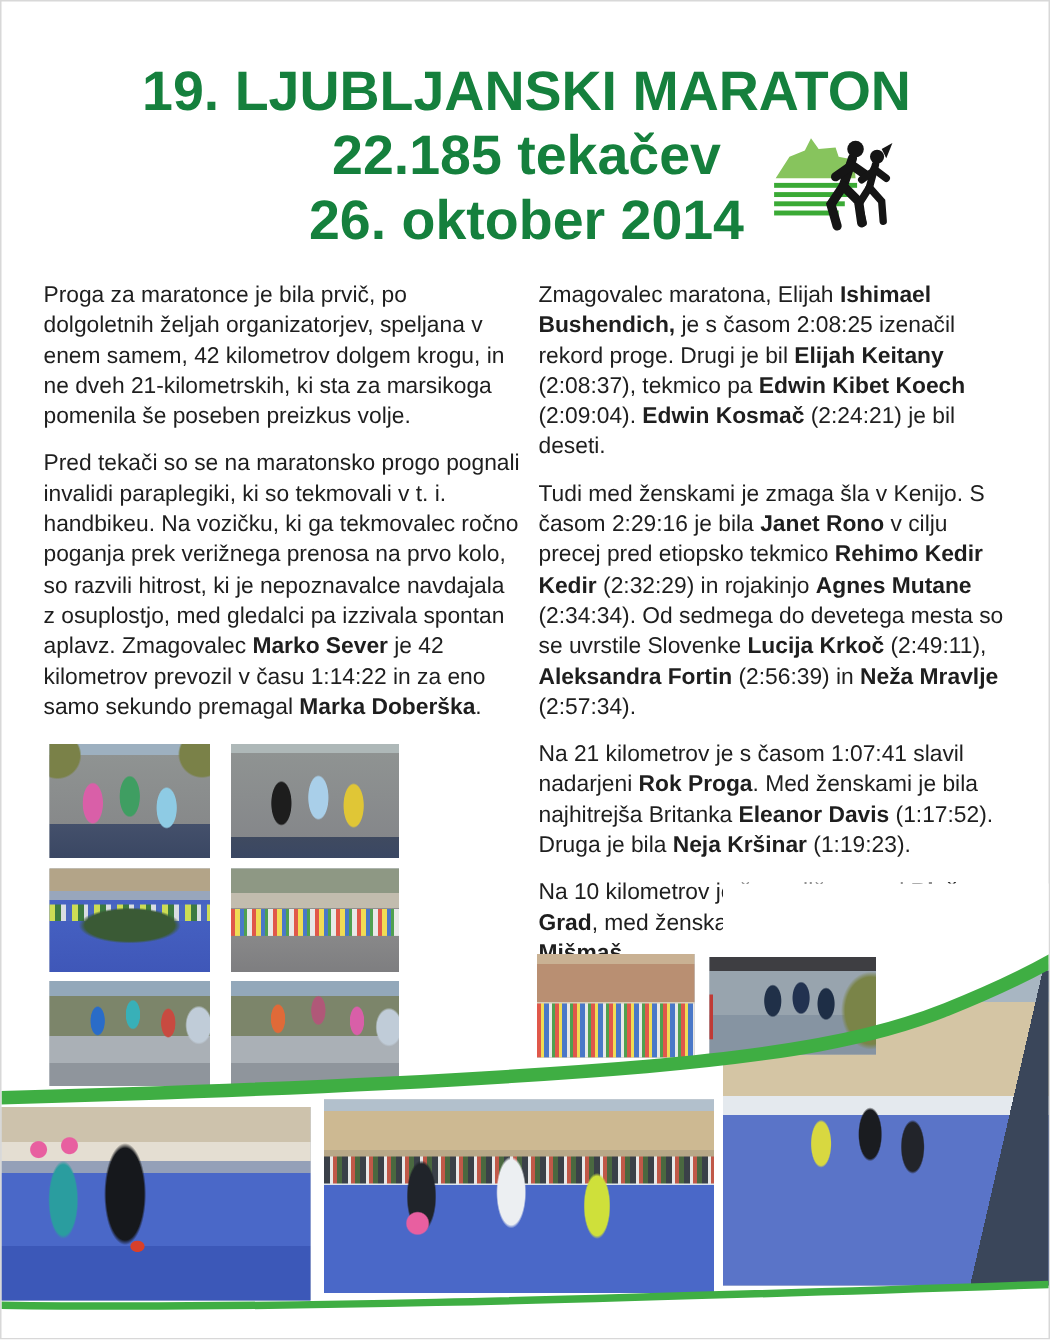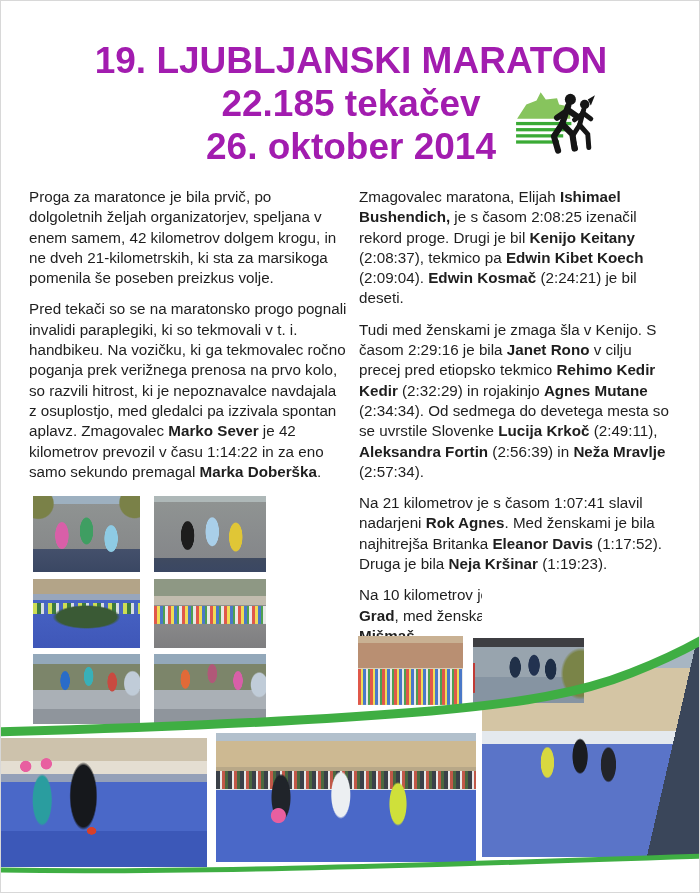--- a/index.html
+++ b/index.html
@@ -5,21 +5,21 @@
   html,body{margin:0;padding:0;background:#fff;}
   .page{
     position:relative;width:698px;height:891px;margin:0 auto;
     background:#fff;border:1px solid #d8d8d8;overflow:hidden;
     font-family:"Liberation Sans","DejaVu Sans",sans-serif;
     color:#1e1e1e;
   }
   
   .title{
     position:absolute;left:0;top:38px;width:700px;text-align:center;
-    color:#a21caf;font-weight:bold;font-size:37px;line-height:43px;
+    color:#15803d;font-weight:bold;font-size:37px;line-height:43px;
     letter-spacing:0px;
   }
   .logo{position:absolute;left:512px;top:88px;width:84px;height:72px;}
   
   .col{position:absolute;top:186px;width:318px;font-size:15.2px;line-height:20.3px;}
   .col-left{left:28px;}
   .col-right{left:358px;}
   .col p{margin:0 0 11px 0;}
   .b{font-weight:bold;}
   
@@ -149,23 +149,23 @@
       <path d="M73,10 L80,6 L76,16 Z" fill="#151515"></path>
     </svg>
   </div>
 
   <div class="col col-left">
     <p><span>Proga za maratonce je bila prvič, po dolgoletnih željah organizatorjev, speljana v enem samem, 42 kilometrov dolgem krogu, in ne dveh 21-kilometrskih, ki sta za marsikoga pomenila še poseben preizkus volje.</span></p>
     <p><span>Pred tekači so se na maratonsko progo pognali invalidi paraplegiki, ki so tekmovali v t. i. handbikeu. Na vozičku, ki ga tekmovalec ročno poganja prek verižnega prenosa na prvo kolo, so razvili hitrost, ki je nepoznavalce navdajala z osuplostjo, med gledalci pa izzivala spontan aplavz. Zmagovalec </span><span class="b">Marko Sever</span><span> je 42 kilometrov prevozil v času 1:14:22 in za eno samo sekundo premagal </span><span class="b">Marka Doberška</span><span>.</span></p>
   </div>
 
   <div class="col col-right">
-    <p><span>Zmagovalec maratona, Elijah </span><span class="b">Ishimael Bushendich,</span><span> je s časom 2:08:25 izenačil rekord proge. Drugi je bil </span><span class="b">Kenijo Keitany</span><span> (2:08:37), tekmico pa </span><span class="b">Edwin Kibet Koech</span><span> (2:09:04). </span><span class="b">Edwin Kosmač</span><span> (2:24:21) je bil deseti.</span></p>
+    <p><span>Zmagovalec maratona, Elijah </span><span class="b">Ishimael Bushendich,</span><span> je s časom 2:08:25 izenačil rekord proge. Drugi je bil </span><span class="b">Elijah Keitany</span><span> (2:08:37), tekmico pa </span><span class="b">Edwin Kibet Koech</span><span> (2:09:04). </span><span class="b">Edwin Kosmač</span><span> (2:24:21) je bil deseti.</span></p>
     <p><span>Tudi med ženskami je zmaga šla v Kenijo. S časom 2:29:16 je bila </span><span class="b">Janet Rono</span><span> v cilju precej pred etiopsko tekmico </span><span class="b">Rehimo Kedir Kedir</span><span> (2:32:29) in rojakinjo </span><span class="b">Agnes Mutane</span><span> (2:34:34). Od sedmega do devetega mesta so se uvrstile Slovenke </span><span class="b">Lucija Krkoč</span><span> (2:49:11), </span><span class="b">Aleksandra Fortin</span><span> (2:56:39) in </span><span class="b">Neža Mravlje</span><span> (2:57:34).</span></p>
-    <p><span>Na 21 kilometrov je s časom 1:07:41 slavil nadarjeni </span><span class="b">Rok Agnes</span><span>. Med ženskami je bila najhitrejša Britanka </span><span class="b">Eleanor Davis</span><span> (1:17:52). Druga je bila </span><span class="b">Neja Kršinar</span><span> (1:19:23).</span></p>
+    <p><span>Na 21 kilometrov je s časom 1:07:41 slavil nadarjeni </span><span class="b">Rok Proga</span><span>. Med ženskami je bila najhitrejša Britanka </span><span class="b">Eleanor Davis</span><span> (1:17:52). Druga je bila </span><span class="b">Neja Kršinar</span><span> (1:19:23).</span></p>
     <p><span>Na 10 kilometrov je še tretjič zmagal </span><span class="b">Blaž Grad</span><span>, med ženskami pa drugič </span><span class="b">Maruša Mišmaš</span><span>.</span></p>
   </div>
 
   <div class="photo g1" title="Women's marathon podium in front of results screen"></div>
   <div class="photo g2" title="Men's marathon podium with trophies"></div>
   <div class="photo g3" title="Handbike competitors on blue finish carpet"></div>
   <div class="photo g4" title="Mass of runners on the street"></div>
   <div class="photo g5" title="Men's podium on metal barrels with flags"></div>
   <div class="photo g6" title="Women's podium on metal barrels with flags"></div>
 

